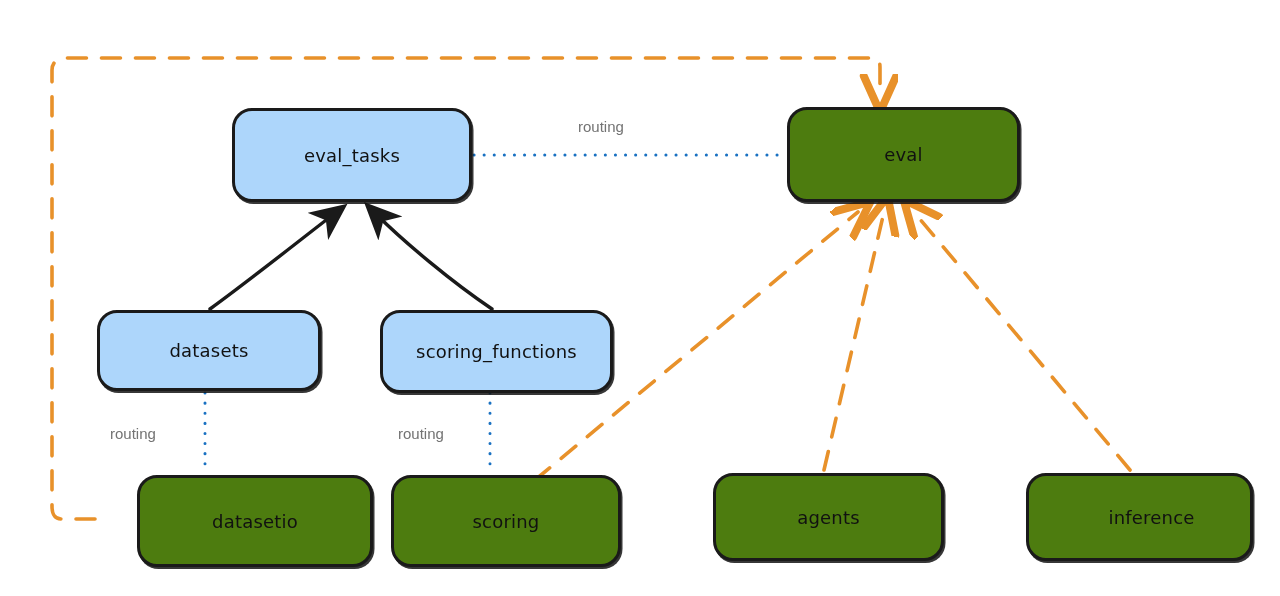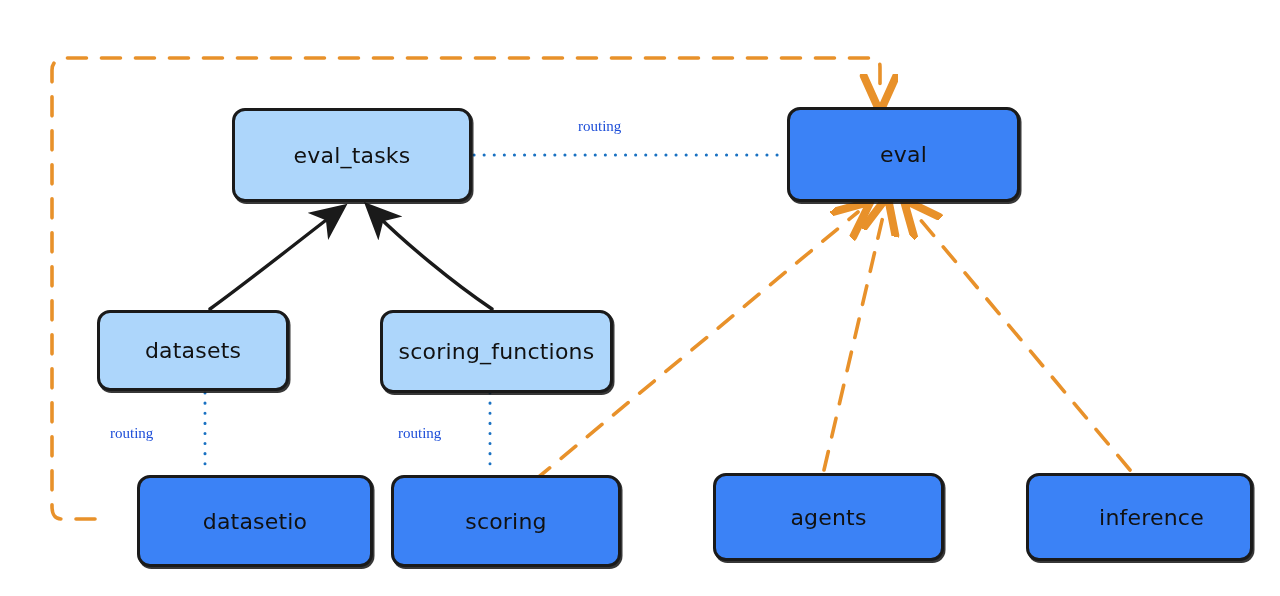--- a/index.html
+++ b/index.html
@@ -19,38 +19,38 @@
     position: absolute;
     left: 0; top: 0;
     width: 1280px;
     height: 596px;
     pointer-events: none;
   }
   .node {
     position: absolute;
     box-sizing: border-box;
     border: 3px solid #1a1a1a;
-    border-radius: 13px;
+    border-radius: 20px;
     display: flex;
     align-items: center;
     justify-content: center;
     text-align: center;
     color: #111111;
-    font-size: 22px;
+    font-size: 18px;
     letter-spacing: 0.2px;
     font-family: "DejaVu Sans", sans-serif;
     box-shadow: 1.5px 2px 0 rgba(20,20,20,0.85);
   }
   .node.blue { background: #ADD6FB; }
-  .node.green { background: #3b82f6; }
+  .node.green { background: #4d7c0f; }
   .edge-label {
     position: absolute;
-    color: #1d4ed8;
+    color: #737373;
     font-size: 15px;
-    font-family: Liberation Serif, serif;
+    font-family: Liberation Sans, sans-serif;
     white-space: nowrap;
   }
 </style>
 </head>
 <body>
 
 <div id="canvas">
 
   <svg id="wires" viewBox="0 0 1280 596" xmlns="http://www.w3.org/2000/svg">
     <defs>
@@ -83,21 +83,21 @@
   </svg>
 
   <div class="node blue" style="left:232px; top:108px; width:240px; height:94px;">
     <span>eval_tasks</span>
   </div>
 
   <div class="node green" style="left:787px; top:107px; width:233px; height:95px;">
     <span>eval</span>
   </div>
 
-  <div class="node blue" style="left:97px; top:310px; width:192px; height:81px;">
+  <div class="node blue" style="left:97px; top:310px; width:224px; height:81px;">
     <span>datasets</span>
   </div>
 
   <div class="node blue" style="left:380px; top:310px; width:233px; height:83px;">
     <span>scoring_functions</span>
   </div>
 
   <div class="node green" style="left:97px; top:475px; width:236px; height:92px;margin-left:40px;">
     <span>datasetio</span>
   </div>

